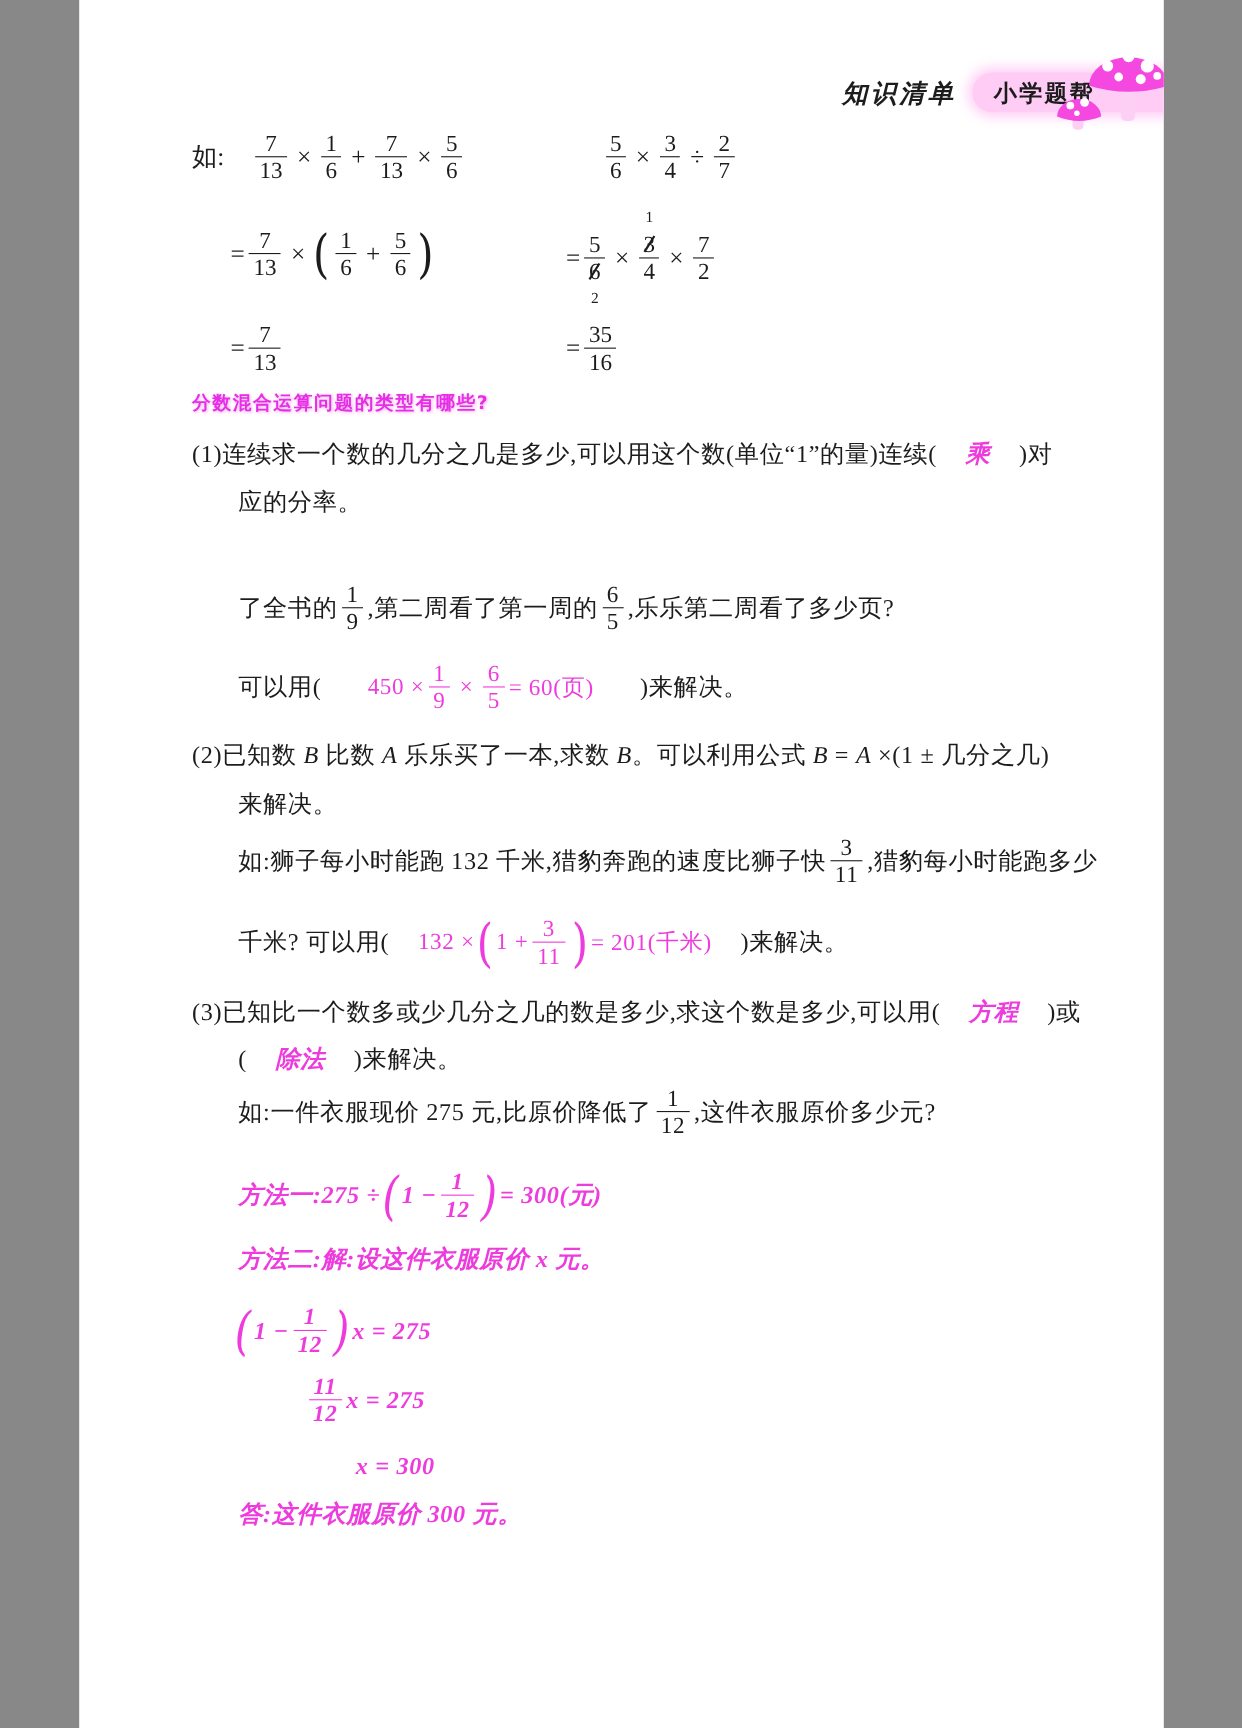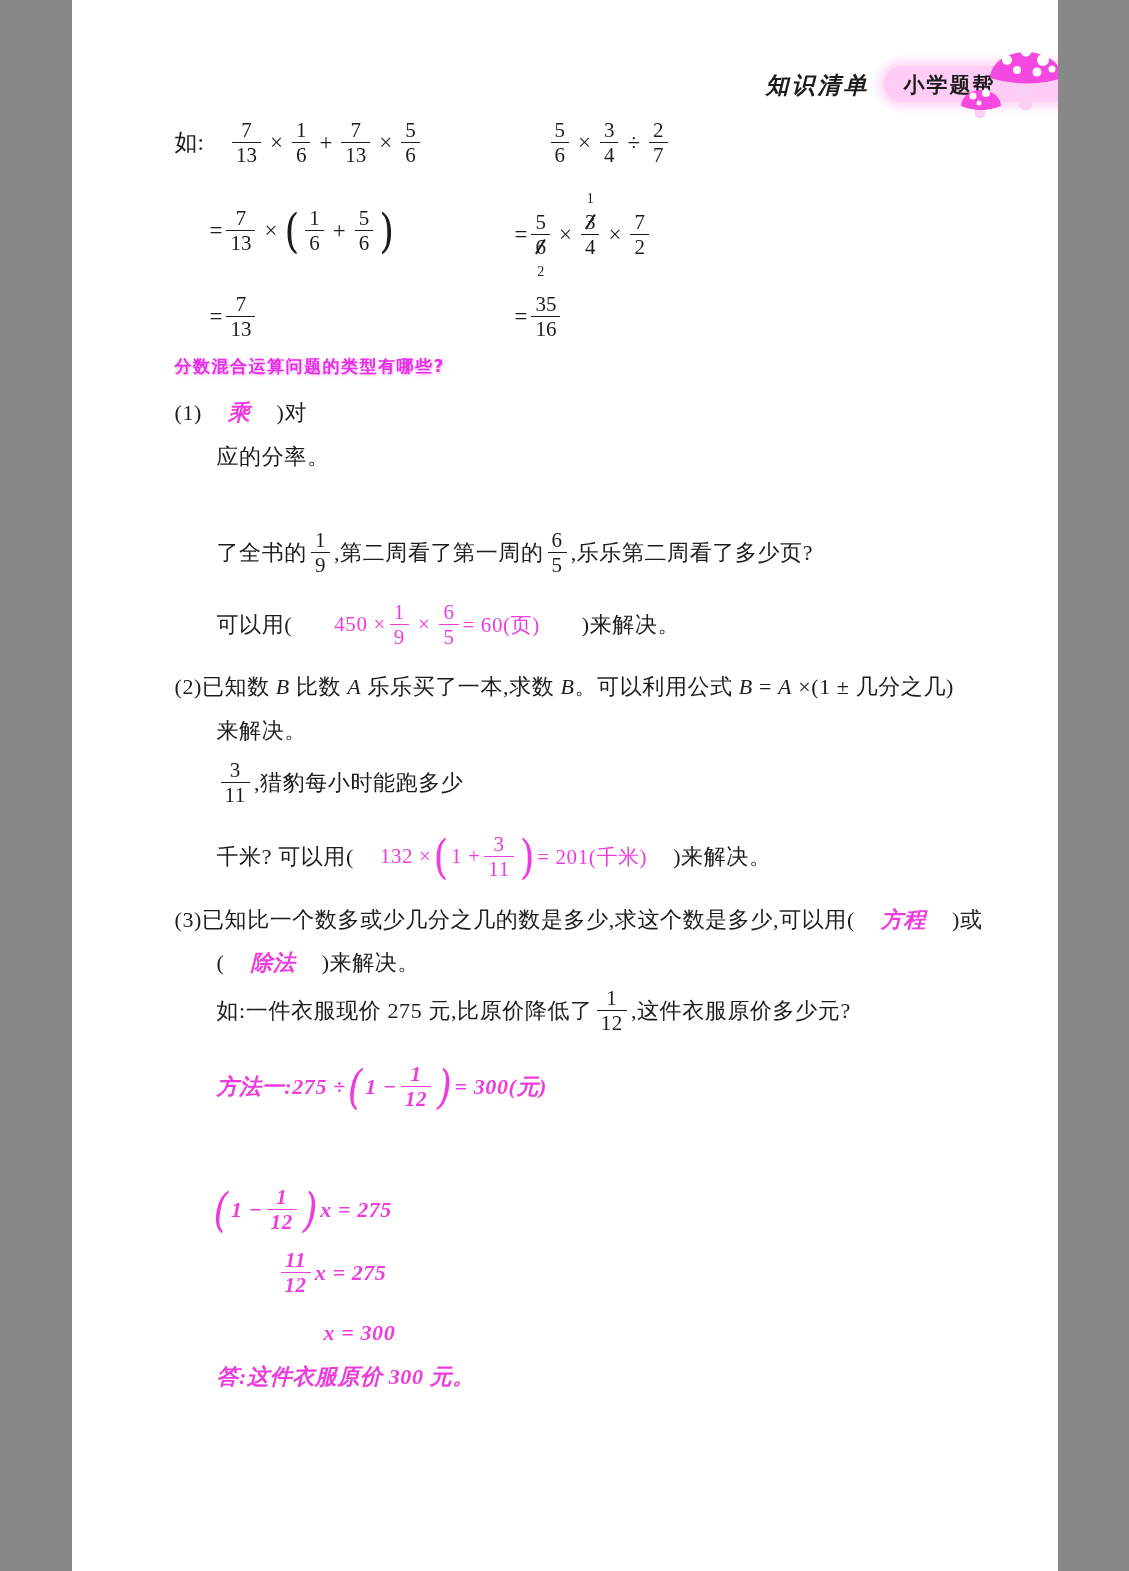--- a/index.html
+++ b/index.html
@@ -125,20 +125,21 @@
 
   <div class="mrow" style="left:443px;top:292px;">
     <span>=</span>
     <span class="frac"><span class="num">35</span><span class="den">16</span></span>
   </div>
 
   <div class="heading" style="left:103px;top:355px;">分数混合运算问题的类型有哪些?</div>
 
   <div class="row" style="left:103px;top:398px;">
     <span>(1)</span>
+    <span>连续求一个数的几分之几是多少,可以用这个数(单位“1”的量)连续(</span>
     <span class="hand blank">乘</span>
     <span>)对</span>
   </div>
   <div class="textline" style="left:145px;top:442px;">应的分率。</div>
 
   <div class="row" style="left:145px;top:528px;">
     <span>了全书的</span>
     <span class="frac"><span class="num">1</span><span class="den">9</span></span>
     <span>,第二周看了第一周的</span>
     <span class="frac"><span class="num">6</span><span class="den">5</span></span>
@@ -167,20 +168,21 @@
     <span class="var">B</span>
     <span>。可以利用公式 </span>
     <span class="var">B</span>
     <span> = </span>
     <span class="var">A</span>
     <span> ×(1 ± 几分之几)</span>
   </div>
   <div class="textline" style="left:145px;top:716px;">来解决。</div>
 
   <div class="row" style="left:145px;top:758px;">
+    <span>如:狮子每小时能跑 132 千米,猎豹奔跑的速度比狮子快</span>
     <span class="frac"><span class="num">3</span><span class="den">11</span></span>
     <span>,猎豹每小时能跑多少</span>
   </div>
 
   <div class="row" style="left:145px;top:832px;">
     <span>千米? 可以用(</span>
     <span class="pinkmath blank">
       <span>132 ×</span>
       <span class="bigp">(</span>
       <span>1 +</span>
@@ -212,20 +214,21 @@
   <div class="row hand" style="left:145px;top:1062px;">
     <span>方法一:</span>
     <span>275 ÷</span>
     <span class="bigp">(</span>
     <span>1 −</span>
     <span class="frac"><span class="num">1</span><span class="den">12</span></span>
     <span class="bigp">)</span>
     <span>= 300(元)</span>
   </div>
 
+  <div class="textline hand" style="left:145px;top:1130px;">方法二:解:设这件衣服原价 x 元。</div>
 
   <div class="row hand" style="left:140px;top:1185px;">
     <span class="bigp">(</span>
     <span>1 −</span>
     <span class="frac"><span class="num">1</span><span class="den">12</span></span>
     <span class="bigp">)</span>
     <span>x = 275</span>
   </div>
 
   <div class="row hand" style="left:205px;top:1248px;">

